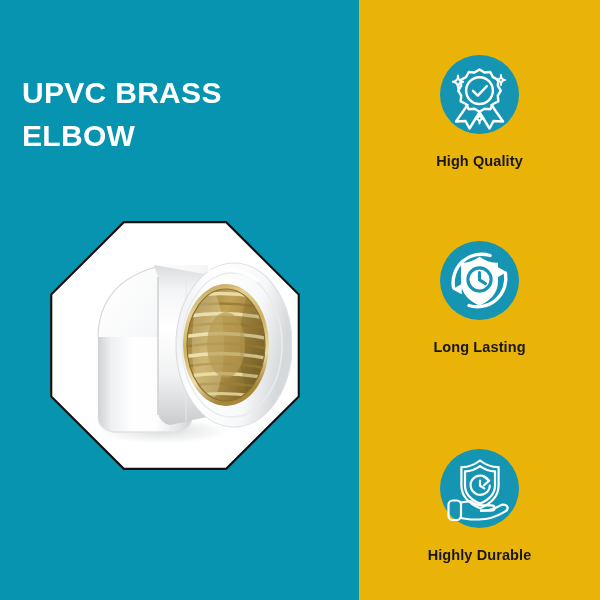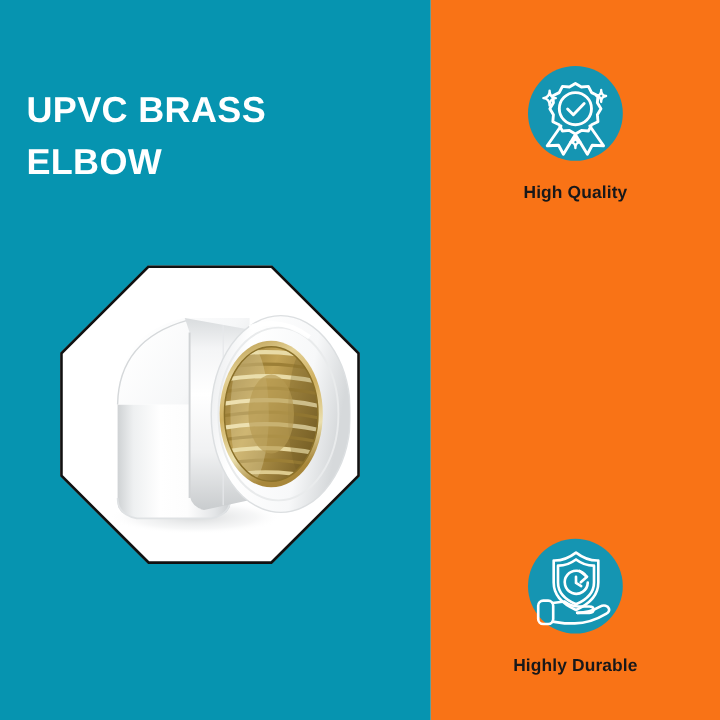--- a/index.html
+++ b/index.html
@@ -71,21 +71,21 @@
     height: 225px;
   }
 
   
   .features {
     position: absolute;
     left: 359px;
     top: 0;
     width: 241px;
     height: 600px;
-    background: #f97316;
+    background: #eab308;
   }
   .feature {
     position: absolute;
     left: 0;
     width: 241px;
     text-align: center;
   }
   .feature-1 { top: 55px; }
   .feature-2 { top: 241px; }
   .feature-3 { top: 449px; }
@@ -244,20 +244,43 @@
 
             <path d="M18 20.5 C18 24.5 16.2 26.5 12.8 26.8 C16.2 27.1 18 29.1 18 33.1 C18 29.1 19.8 27.1 23.2 26.8 C19.8 26.5 18 24.5 18 20.5 Z" stroke-width="1.9"></path>
             <path d="M61 20 C61 23.2 59.6 24.8 56.9 25 C59.6 25.2 61 26.8 61 30 C61 26.8 62.4 25.2 65.1 25 C62.4 24.8 61 23.2 61 20 Z" stroke-width="1.9"></path>
             <path d="M39.5 58.5 C39.5 61.7 38.1 63.3 35.4 63.5 C38.1 63.7 39.5 65.3 39.5 68.5 C39.5 65.3 40.9 63.7 43.6 63.5 C40.9 63.3 39.5 61.7 39.5 58.5 Z" stroke-width="1.9"></path>
           </g>
         </svg>
       </div>
       <div class="feature-label">High Quality</div>
     </div>
 
+    <div class="feature feature-2">
+      <div class="feature-icon-circle">
+        <svg width="79" height="79" viewBox="0 0 79 79">
+
+          <g fill="none" stroke="#ffffff" stroke-width="3.4" stroke-linecap="round">
+            <path d="M13.5 46.5 A28.5 28.5 0 0 1 50 14.5"></path>
+            <path d="M65.5 32.5 A28.5 28.5 0 0 1 29 64.5"></path>
+          </g>
+          <g fill="#ffffff">
+
+            <path d="M66.8 31 L57.5 26 L57.2 36.5 Z"></path>
+
+            <path d="M12.4 48.2 L21.7 53.2 L22 42.7 Z"></path>
+          </g>
+
+          <path d="M39.5 15.8 C46 20.4 52.2 22 58 21.8 L58 40.6 C58 52.4 50.2 60 39.5 64.8 C28.8 60 21 52.4 21 40.6 L21 21.8 C26.8 22 33 20.4 39.5 15.8 Z" fill="#ffffff"></path>
+
+          <circle cx="39.5" cy="38.5" r="11.6" fill="none" stroke="#1595b2" stroke-width="3.1"></circle>
+          <path d="M39.5 31.5 L39.5 38.8 L45.4 42.6" fill="none" stroke="#1595b2" stroke-width="3.1" stroke-linecap="round"></path>
+        </svg>
+      </div>
+      <div class="feature-label">Long Lasting</div>
+    </div>
 
     <div class="feature feature-3">
       <div class="feature-icon-circle">
         <svg width="79" height="79" viewBox="0 0 79 79">
           <g fill="none" stroke="#ffffff" stroke-width="2.2" stroke-linejoin="round" stroke-linecap="round">
 
             <path d="M40 11.5 C46.5 16.5 52.8 18.3 58.6 18.1 L58.6 36.5 C58.6 47.5 50.8 54.6 40 59.3 C29.2 54.6 21.4 47.5 21.4 36.5 L21.4 18.1 C27.2 18.3 33.5 16.5 40 11.5 Z"></path>
 
             <path d="M40 17.2 C45.3 21.1 50.3 22.5 55 22.4 L55 36.4 C55 45.1 48.7 50.8 40 54.6 C31.3 50.8 25 45.1 25 36.4 L25 22.4 C29.7 22.5 34.7 21.1 40 17.2 Z"></path>
 

